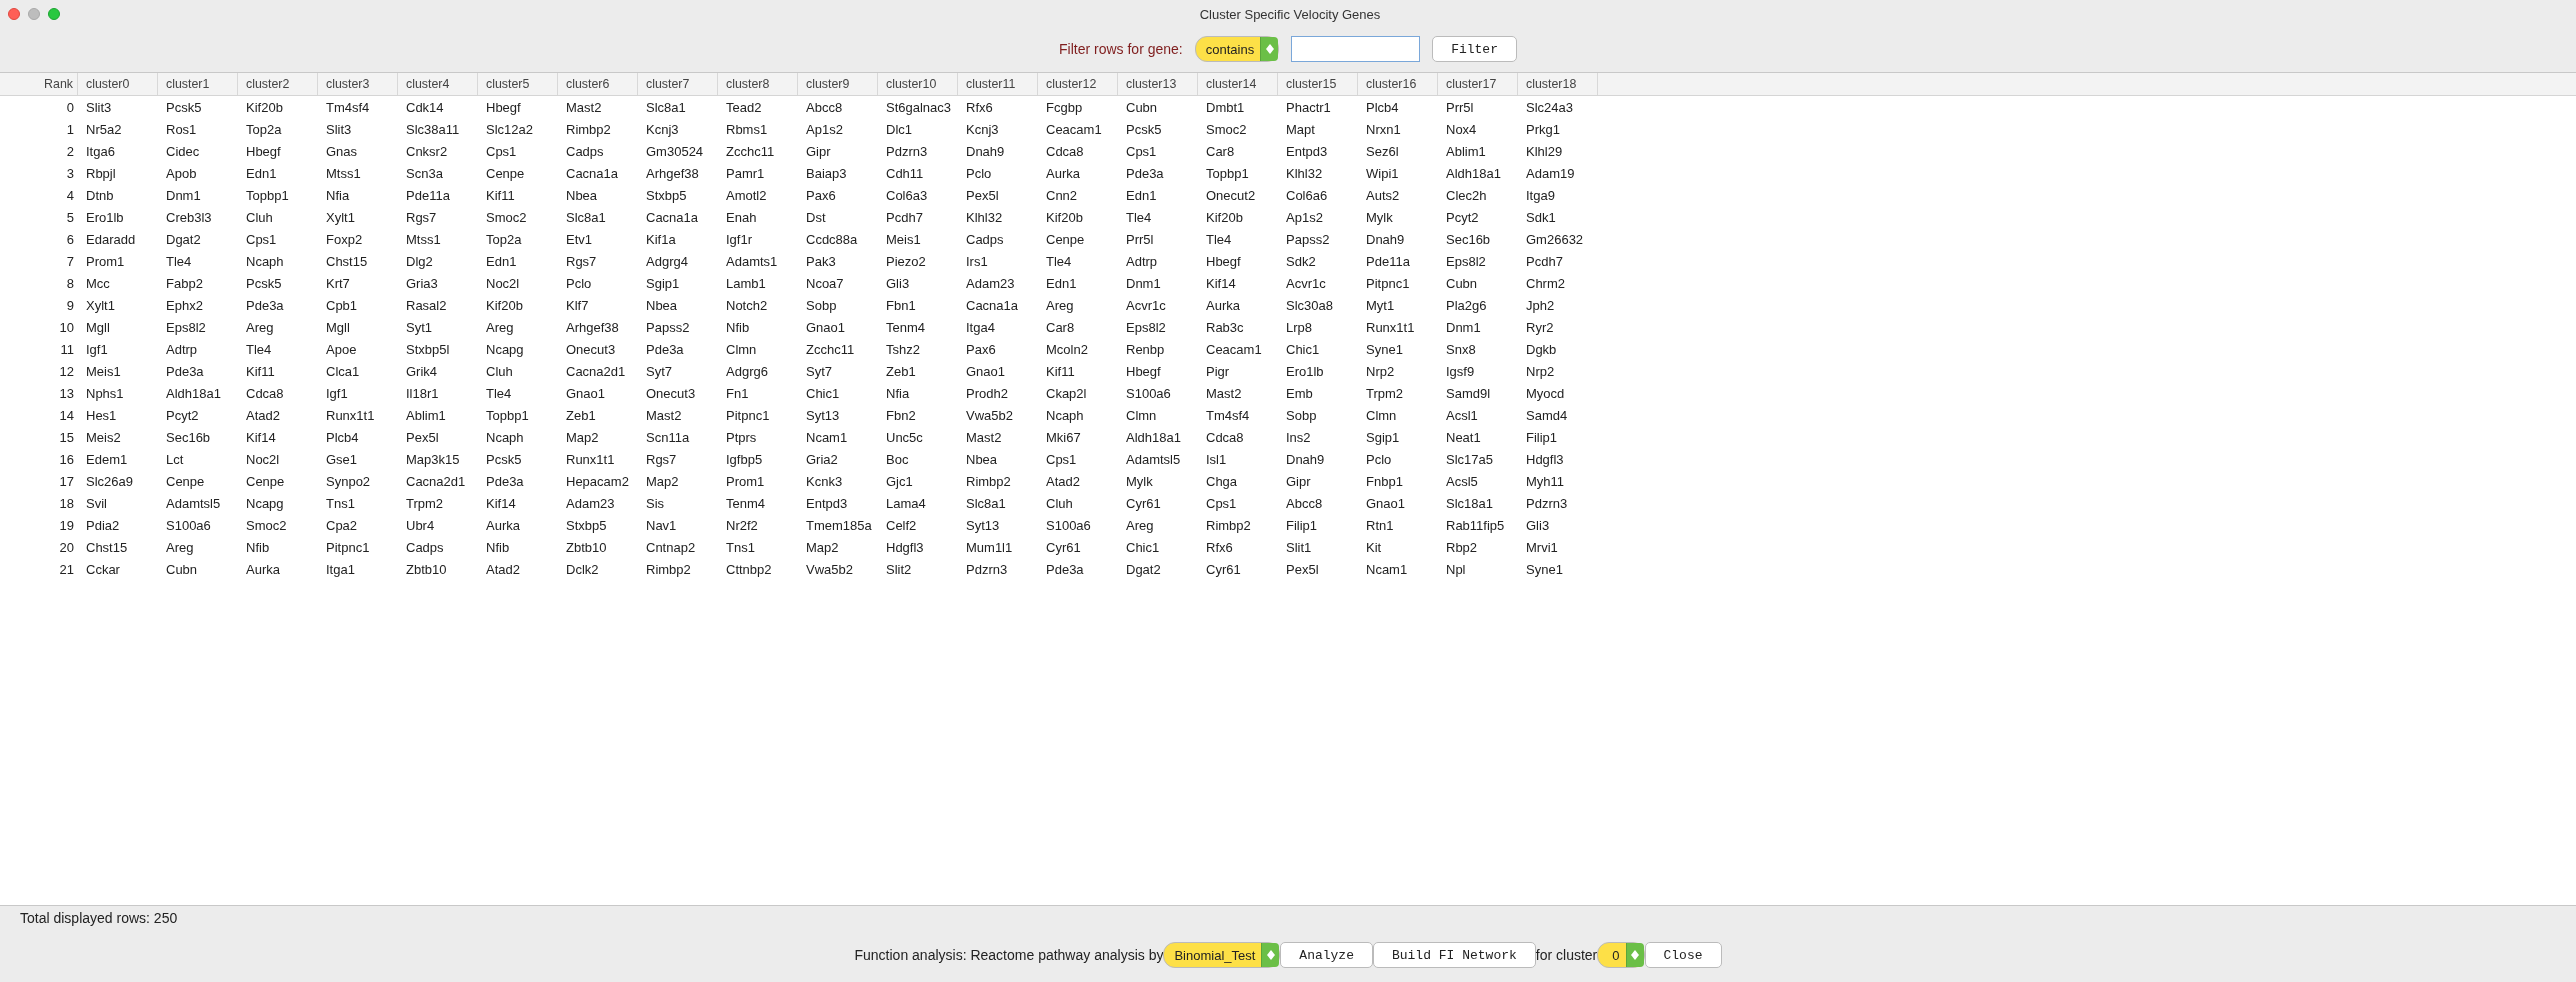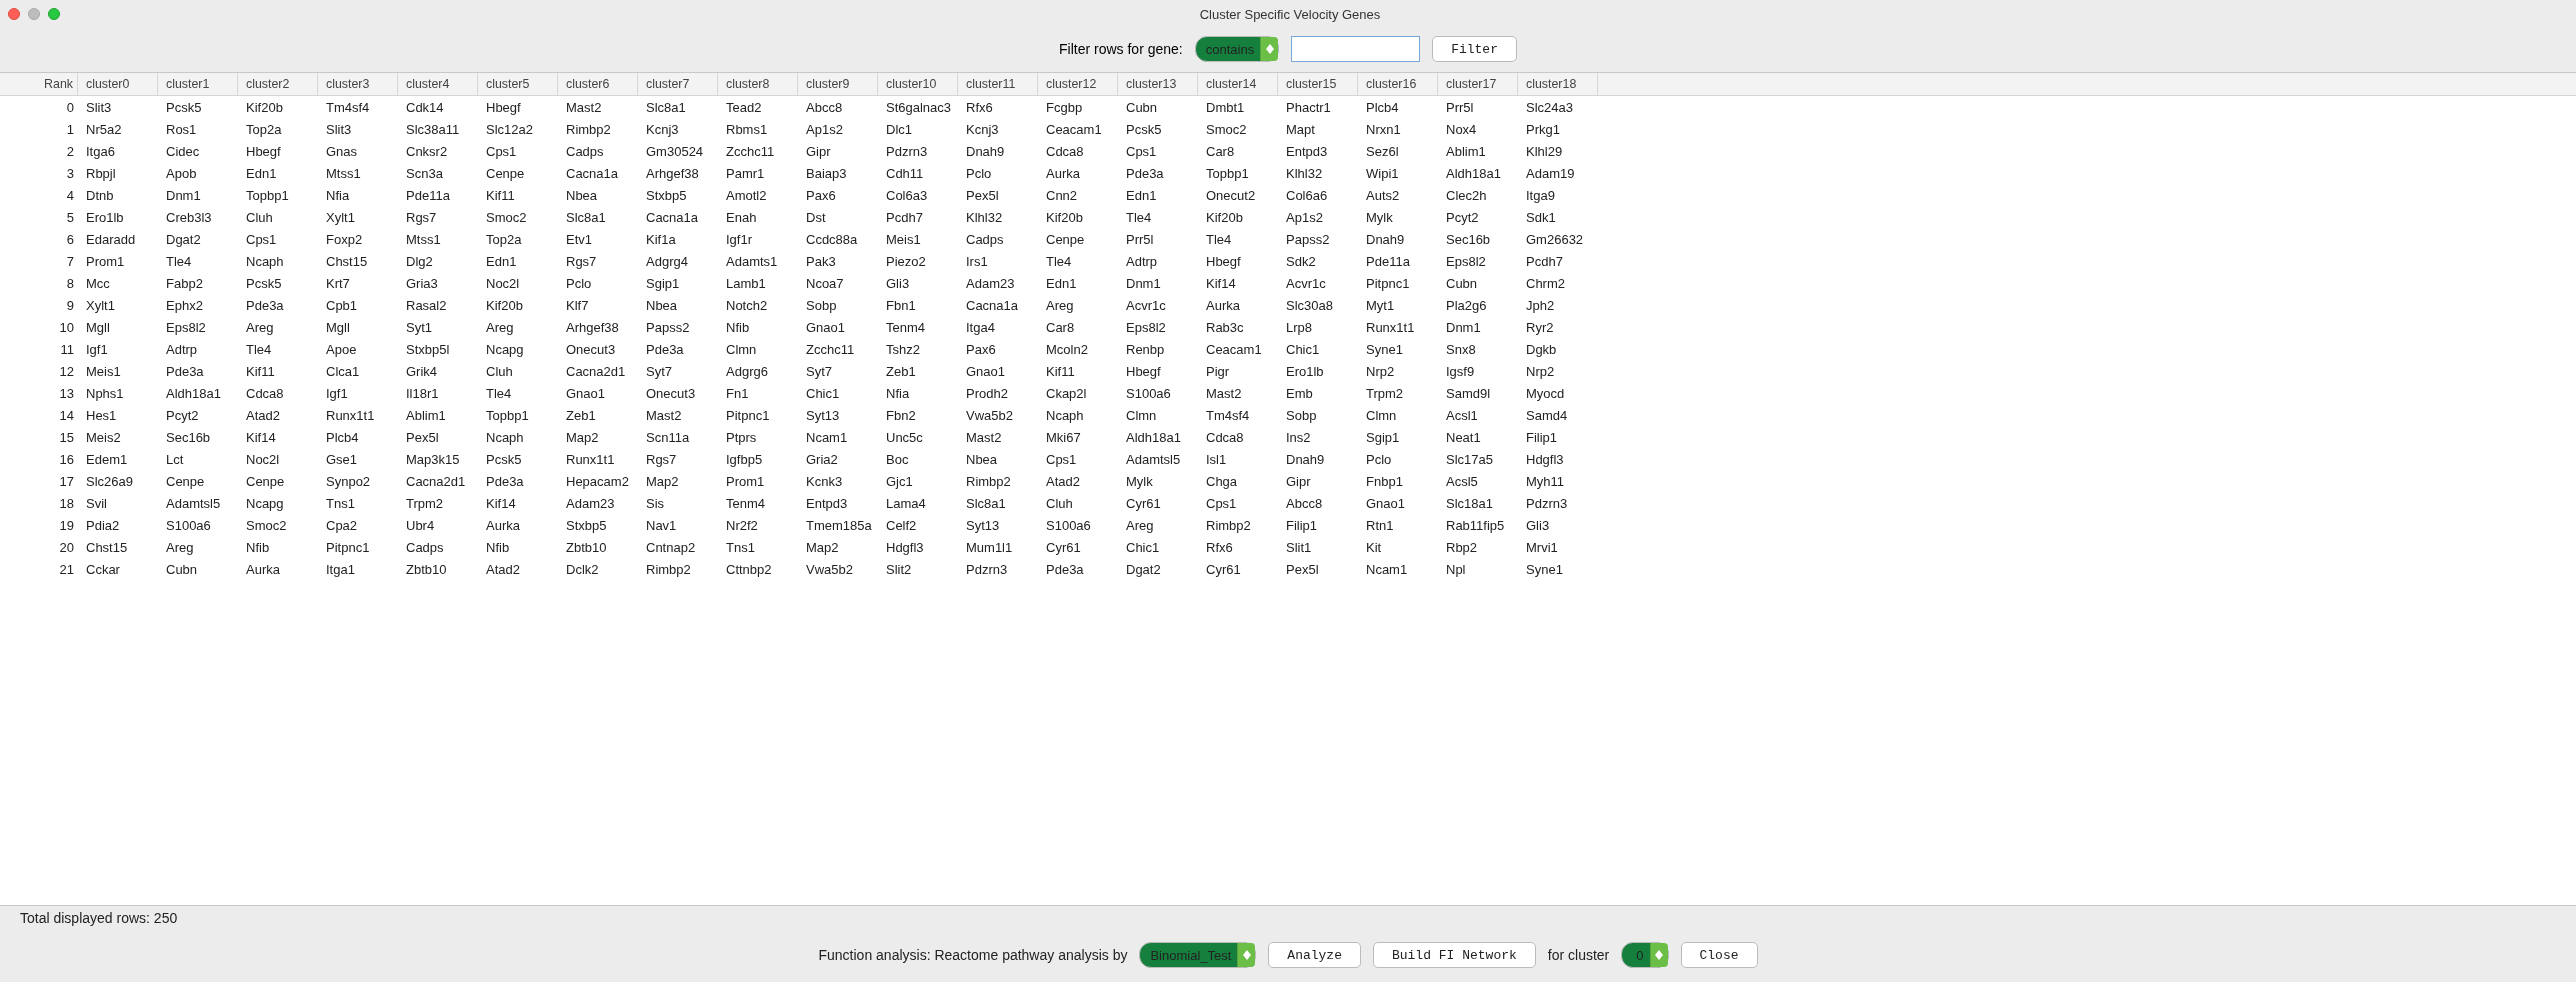--- a/index.html
+++ b/index.html
@@ -6,37 +6,37 @@
 body { font-family: -apple-system, BlinkMacSystemFont, "Helvetica Neue", Arial, sans-serif; font-size: 13px; background: #ececec; color: #222; }
 .window { width: 100%; height: 100vh; display: flex; flex-direction: column; background: #ececec; }
 .titlebar { height: 28px; display: flex; align-items: center; padding: 0 8px; position: relative; }
 .traffic-lights { display: flex; gap: 8px; align-items: center; }
 .tl { width: 12px; height: 12px; border-radius: 50%; }
 .tl.red { background: #ff5f57; border: 0.5px solid #e1483f; }
 .tl.yellow { background: #bdbdbd; border: 0.5px solid #a9a9a9; }
 .tl.green { background: #28c840; border: 0.5px solid #1ba531; }
 .title { position: absolute; left: 4px; right: 0; text-align: center; font-size: 13px; color: #333; pointer-events: none; }
 .filter-row { display: flex; align-items: center; justify-content: center; gap: 12px; padding: 8px 0 10px 0; }
-.filter-label { font-size: 14px; color: #000000; }
-.select-wrap { position: relative; display: inline-flex; align-items: center; background: #15803d; border: 1px solid #bbb; border-radius: 12px; height: 26px; padding: 0 0 0 10px; }
+.filter-label { font-size: 14px; color: #7f1d1d; }
+.select-wrap { position: relative; display: inline-flex; align-items: center; background: #fde047; border: 1px solid #bbb; border-radius: 12px; height: 26px; padding: 0 0 0 10px; }
 .select-wrap .sel-text { font-size: 13px; padding-right: 6px; }
 .select-wrap .sel-btn { width: 18px; height: 24px; background: #6bbf47; border-radius: 0 4px 4px 0; display: flex; flex-direction: column; align-items: center; justify-content: center; border-left: 1px solid #5aa63c; }
 .select-wrap .sel-btn svg { width: 8px; height: 5px; fill: #fff; }
 .text-input { height: 26px; width: 129px; border: 1.5px solid #7aa7d9; border-radius: 0; background: #fff; padding: 0 6px; font-size: 13px; }
 .btn { height: 26px; padding: 0 18px; background: #fff; border: 1px solid #bbb; border-radius: 5px; font-size: 13px; color: #222; cursor: pointer; font-family: Liberation Mono, monospace; }
 .table-wrap { flex: 1 1 auto; overflow: hidden; border-top: 1px solid #c8c8c8; border-bottom: 1px solid #c8c8c8; background: #fff; display: flex; flex-direction: column; }
 .thead { display: flex; background: #f3f3f3; border-bottom: 1px solid #d5d5d5; }
 .th { padding: 4px 8px; font-size: 12.4px; color: #444; border-right: 1px solid #d8d8d8; white-space: nowrap; overflow: hidden; }
 .tbody { flex: 1 1 auto; overflow-y: scroll; }
 .tr { display: flex; }
 .td { padding: 3.5px 8px; font-size: 13px; white-space: nowrap; overflow: hidden; }
 .col-rank { width: 78px; text-align: right; padding-right: 4px; }
 .col-c { width: 80px; }
 .status-row { padding: 4px 20px; font-size: 14px; color: #222; background: #ececec; }
-.bottom-row { display: flex; align-items: center; justify-content: center; gap: 12px; padding: 12px 0 14px 0; }
+.bottom-row { display: flex; align-items: center; justify-content: center; padding: 12px 0 14px 0; }
 .bottom-label { font-size: 14px; color: #222; }
 .tbody::-webkit-scrollbar { width: 15px; }
 .tbody::-webkit-scrollbar-track { background: #f4f4f4; }
 .tbody::-webkit-scrollbar-thumb { background: #c1c1c1; border-radius: 7px; border: 3px solid #f4f4f4; }
 </style>
 </head>
 <body>
 
 <div class="window">
   <div class="titlebar">

